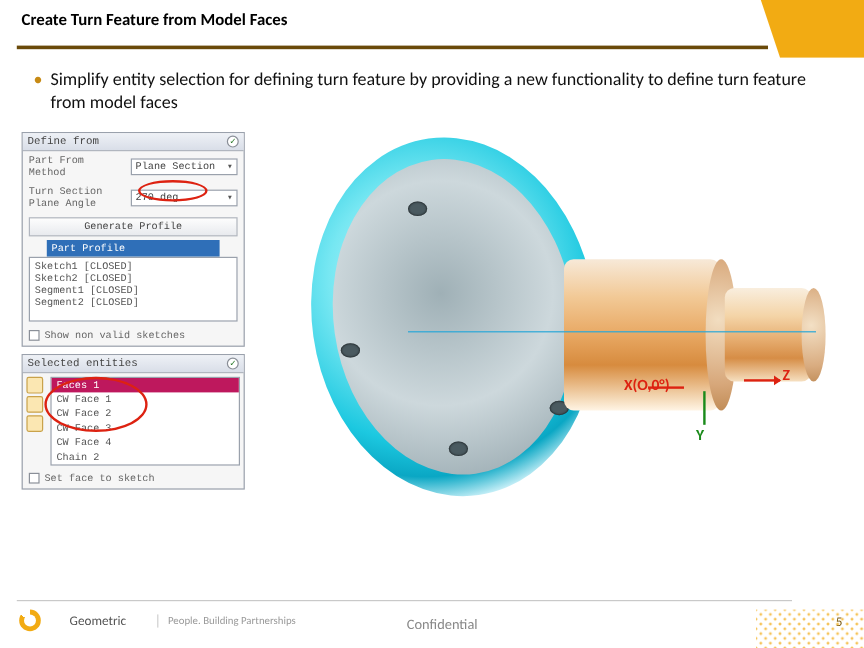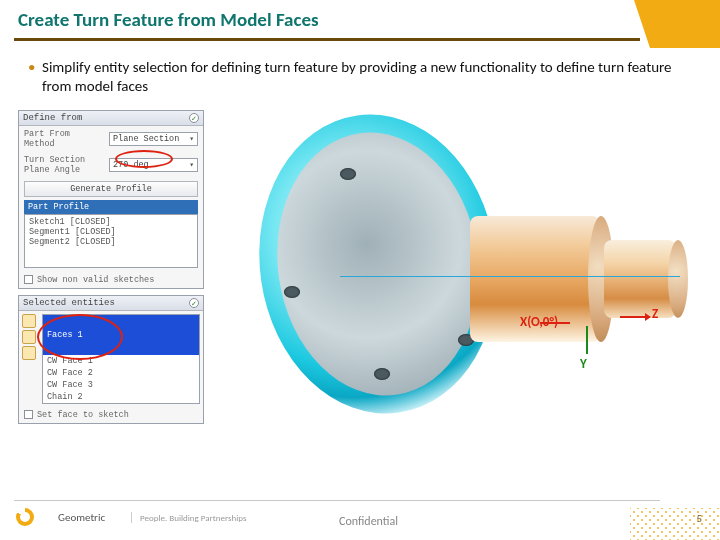--- a/index.html
+++ b/index.html
@@ -1,48 +1,48 @@
 <!DOCTYPE html>
 <html><head>
 <meta charset="utf-8">
 <style>
   * { box-sizing: border-box; margin: 0; padding: 0; }
   body { width: 720px; height: 540px; background: #fff; font-family: "Calibri", Arial, sans-serif; position: relative; overflow: hidden; }
 
   .header-bar { position: relative; height: 44px; padding: 8px 18px 0 18px; }
-  .header-title { font-size: 19px; font-weight: bold; color: #0f766e; }
+  .header-title { font-size: 14px; font-weight: bold; color: #000000; }
   .header-underline { position: absolute; left: 14px; right: 80px; top: 38px; height: 3px; background: #6a4a0a; }
   .header-corner { position: absolute; right: 0; top: 0; width: 70px; height: 48px; background: #f2ab13; }
   .header-corner::after { content:""; position:absolute; left:-16px; top:0; width:0; height:0; border-right:16px solid #f2ab13; border-bottom:48px solid transparent; }
 
   .bullets { padding: 14px 18px 8px 28px; font-size: 15px; color: #111; }
   .bullets li { list-style: none; position: relative; padding-left: 14px; margin-bottom: 2px; line-height: 1.25; }
   .bullets li::before { content: "•"; position: absolute; left: 0; color: #c78a14; font-size: 15px; }
 
   .content { position: relative; padding: 4px 18px 0 18px; height: 350px; }
 
   
   .panels { width: 186px; display: flex; flex-direction: column; gap: 6px; position: relative; }
   .panel { border: 1px solid #9aa1ac; background: #f6f6f6; font-size: 9px; color: #444; font-family: Liberation Mono, monospace; }
   .panel-head { display:flex; justify-content:space-between; align-items:center; padding: 2px 4px; background: linear-gradient(#eef1f6,#d9dee8); border-bottom:1px solid #b1b6bf; }
   .panel-head .tick { width:10px; height:10px; border:1px solid #8a8f98; border-radius:50%; background:#fff; font-size:8px; text-align:center; line-height:9px; color:#2a7a2a; }
   .form-row { display:flex; align-items:center; gap:4px; padding: 3px 5px; }
   .form-row label { flex:1; color:#666; font-size:8.5px; }
   .dropdown { flex:1; border:1px solid #9aa1ac; background:#fff; padding:1px 3px; font-size:8.5px; display:flex; justify-content:space-between; align-items:center; }
   .dropdown .chev { font-size:8px; color:#555; }
   .gen-btn { margin: 3px 5px; padding: 2px 0; text-align:center; border:1px solid #b1b6bf; background:linear-gradient(#fdfdfd,#e8eaee); font-size:8.5px; }
-  .blue-strip { margin: 0 5px; background:#2f6fb8; color:#fff; padding:2px 4px; font-size:8.5px; }
+  .blue-strip { margin: 0 20px; background:#2f6fb8; color:#fff; padding:2px 4px; font-size:8.5px; }
   .listbox { margin: 0 5px 4px 5px; border:1px solid #9aa1ac; background:#fff; padding:2px 4px; font-size:8.5px; color:#555; height:54px; overflow:hidden; }
   .checkbox-row { padding:3px 5px; display:flex; align-items:center; gap:4px; font-size:8.5px; color:#666;}
   .checkbox-row .box { width:9px; height:9px; border:1px solid #8a8f98; background:#fff; }
 
   .sel-panel .icon-col { display:flex; flex-direction:column; gap:2px; padding:3px; }
   .sel-panel .icon-col span { width:14px; height:14px; border:1px solid #c9a24a; background:#fbe7b2; border-radius:2px; }
   .sel-list { border:1px solid #9aa1ac; background:#fff; margin:3px; font-size:8.5px; color:#555; flex:1; }
-  .sel-list .hl { background:#1d4ed8; color:#fff; padding:15px 4px; }
+  .sel-list .hl { background:#be185d; color:#fff; padding:1px 4px; }
   .sel-list div { padding:1px 4px; }
   .sel-body { display:flex; }
 
   .red-circle { position:absolute; border:2px solid #d21; border-radius:50%; pointer-events:none; }
 
   
   .figure { position:absolute; left:220px; top:0; width:470px; height:330px; }
   .flange { position:absolute; left:40px; top:8px; width:236px; height:300px; border-radius:50%; background: radial-gradient(circle at 42% 38%, #d8fbff 0%, #76e7f2 35%, #1cc8e0 60%, #0aa7c4 72%, #d3f4fb 82%, #f0fcff 100%); transform: rotate(-8deg); }
   .flange::after { content:""; position:absolute; left:18px; top:18px; right:18px; bottom:18px; border-radius:50%; background: radial-gradient(circle at 46% 42%, #9fb0b6 0%, #cdd8dc 50%, #8ea0a7 100%); }
   .hole { position:absolute; width:16px; height:12px; border-radius:50%; background:#4a5a60; box-shadow: inset 0 0 2px #000; }
@@ -110,20 +110,21 @@
         <div class="dropdown">
           <span>270 deg</span>
           <span class="chev">▾</span>
         </div>
         <div class="red-circle" style="left:96px; top:-2px; width:58px; height:18px"></div>
       </div>
       <div class="gen-btn">Generate Profile</div>
       <div class="blue-strip">Part Profile</div>
       <div class="listbox">
         <div>Sketch1 [CLOSED]</div>
+        <div>Sketch2 [CLOSED]</div>
         <div>Segment1 [CLOSED]</div>
         <div>Segment2 [CLOSED]</div>
       </div>
       <div class="checkbox-row">
         <span class="box"></span>
         <span>Show non valid sketches</span>
       </div>
     </div>
 
     <div class="panel sel-panel" style="position:relative">
@@ -135,20 +136,21 @@
         <div class="icon-col">
           <span></span>
           <span></span>
           <span></span>
         </div>
         <div class="sel-list">
           <div class="hl">Faces 1</div>
           <div>CW Face 1</div>
           <div>CW Face 2</div>
           <div>CW Face 3</div>
+          <div>CW Face 4</div>
           <div>Chain 2</div>
         </div>
       </div>
       <div class="red-circle" style="left:18px; top:18px; width:86px; height:46px"></div>
       <div class="checkbox-row">
         <span class="box"></span>
         <span>Set face to sketch</span>
       </div>
     </div>
   </div>

